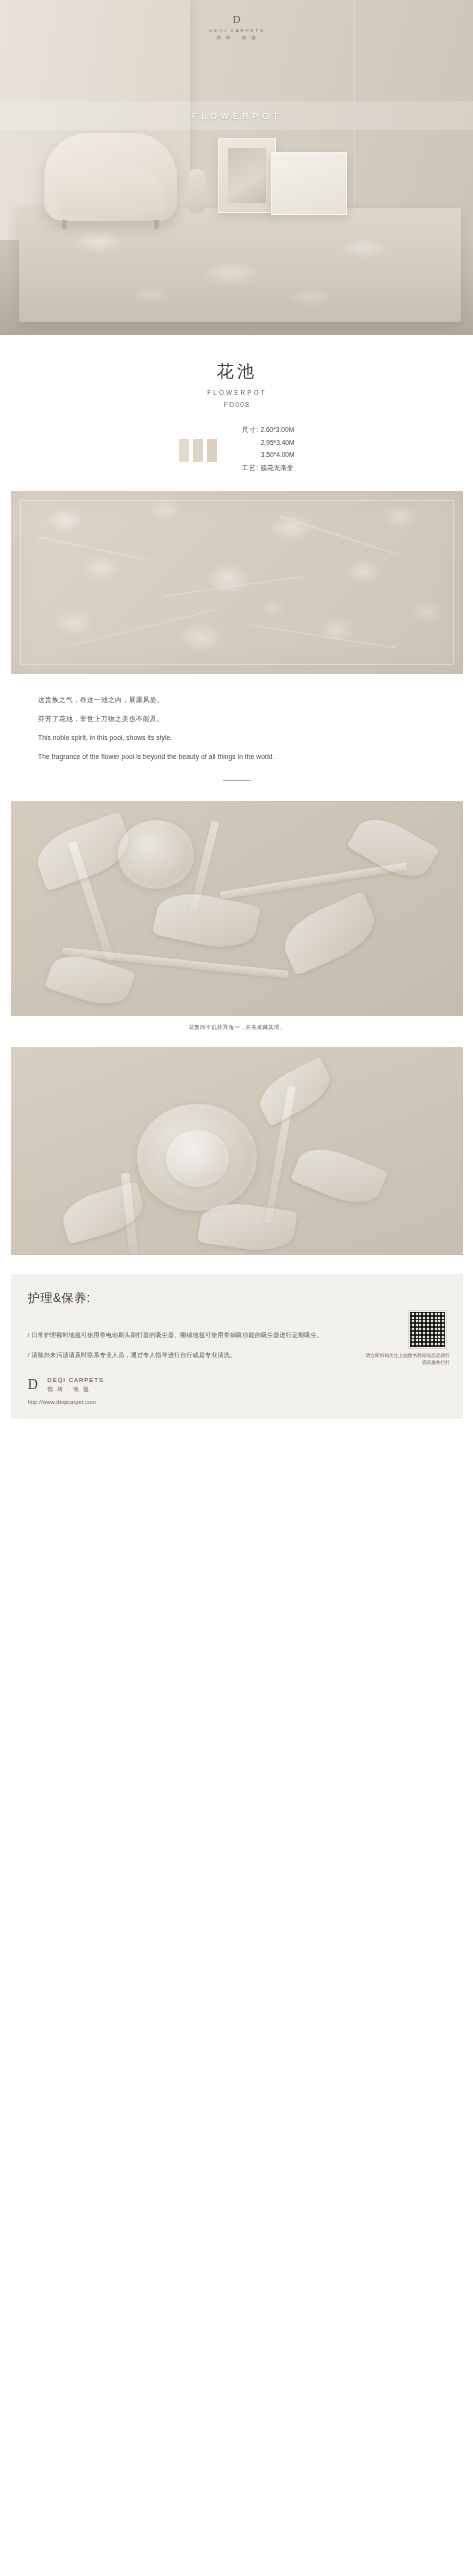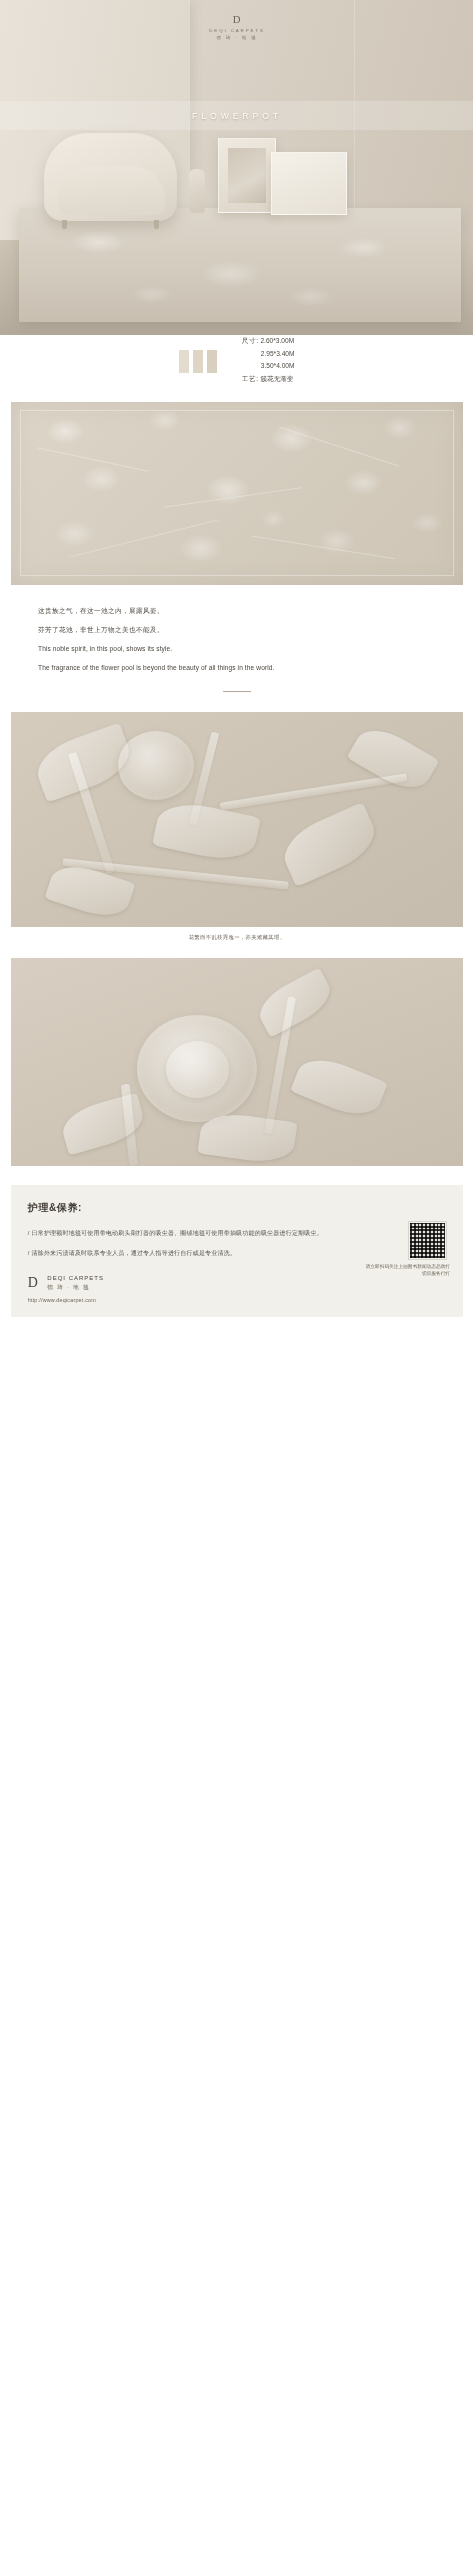--- a/index.html
+++ b/index.html
@@ -207,22 +207,22 @@
   }
 
   
   .care {
     margin: 19px 11.4px 0;
     background: #f2f0eb;
     padding: 16.4px 16.4px 14px;
     position: relative;
   }
   .care h3 {
-    font-size: 10px; color: #3f3a33; font-weight: bold; letter-spacing: 0.6px;
-    margin-bottom: 12px;
+    font-size: 12px; color: #3f3a33; font-weight: normal; letter-spacing: 0.6px;
+    margin-bottom: 22px;
   }
   .care p {
     font-size: 6px; line-height: 12.6px; color: #55504a; letter-spacing: 0.2px;
     margin-bottom: 7.6px;
   }
   .care-brand {
     display: flex; align-items: center; gap: 8.8px;
     margin-top: 11.4px; padding-top: 2.5px;
   }
   .brand-mark {
@@ -272,20 +272,25 @@
       <div class="mark">D</div>
       <div class="mark-sub">DEQI CARPETS</div>
       <div class="mark-sub">德 琦 · 地 毯</div>
     </div>
 
     <div class="hero-title-band">
       <span>FLOWERPOT</span>
     </div>
   </div>
 
+  <div class="title-block">
+    <div class="title-cn">花池</div>
+    <div class="title-en">FLOWERPOT</div>
+    <div class="title-code">FD008</div>
+  </div>
 
   <div class="spec-row">
     <div class="swatches">
       <div class="swatch" style="background:#e3dbcd"></div>
       <div class="swatch" style="background:#ded5c5"></div>
       <div class="swatch" style="background:#d8cfbf"></div>
     </div>
     <div class="spec-list">
       <div><span class="k">尺寸:</span>
         <span>2.60*3.00M</span></div>

